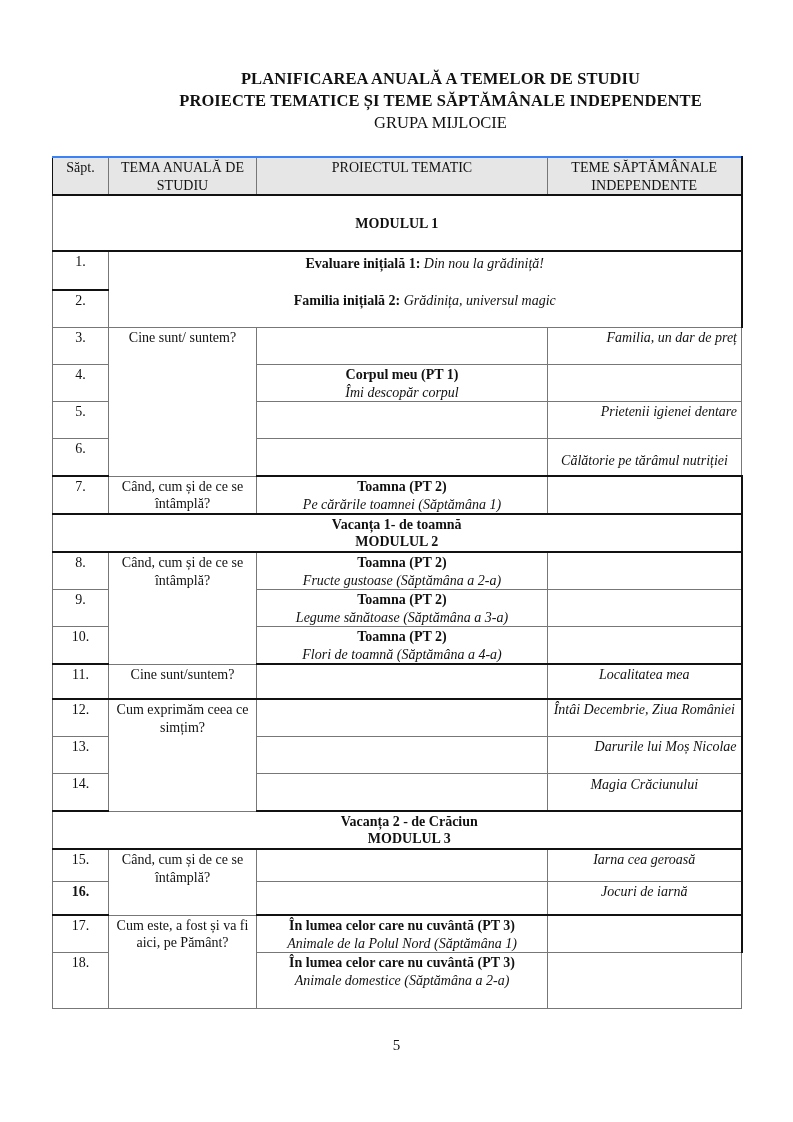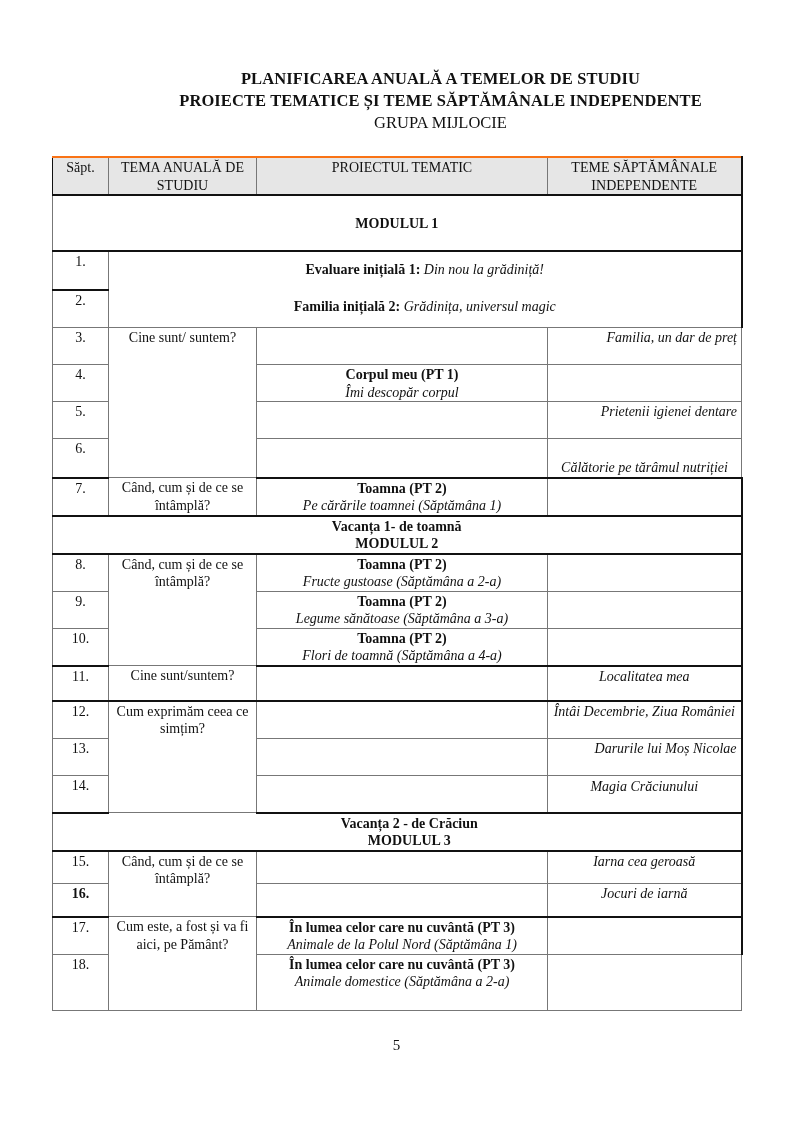--- a/index.html
+++ b/index.html
@@ -4,21 +4,21 @@
 <style>
   html, body { margin: 0; padding: 0; background: #ffffff; }
   body { width: 793px; height: 1122px; position: relative; overflow: hidden;
          font-family: "DejaVu Serif", "Liberation Serif", serif; color: #111; }
   .titles { position: absolute; top: 68px; left: 0; width: 793px; text-align: center; margin-left: 44px; }
   .t1, .t2 { font-family: "Liberation Serif", serif; font-weight: bold; font-size: 16.5px; line-height: 22px; letter-spacing: 0.1px; }
   .t3 { font-family: "Liberation Serif", serif; font-size: 16.5px; line-height: 22px; }
   table { position: absolute; top: 156px; left: 52px; width: 689px; border-collapse: collapse; table-layout: fixed;
           font-family: "Liberation Serif", serif; font-size: 14px; }
   td { border: 1px solid #777; vertical-align: top; text-align: center; padding: 1px 3px 0 3px; line-height: 17.5px; overflow: hidden; }
-  tr.head td { background: #e6e6e6; height: 34px; border-top: 2px solid #f97316; border-bottom: 2px solid #111; }
+  tr.head td { background: #e6e6e6; height: 34px; border-top: 2px solid #3b82f6; border-bottom: 2px solid #111; }
   .strong-bot td { border-bottom: 2px solid #111; }
   td.rightbold { border-right: 2px solid #111; }
   td.leftbold { border-left: 1px solid #111; }
   .b { font-weight: bold; }
   .i { font-style: italic; }
   .mod { vertical-align: middle; font-weight: bold; border-radius: 24px; }
   .num { text-align: center; }
   td.r { text-align: right; padding-right: 4px; }
   .page-number { position: absolute; top: 1037px; left: 0; width: 793px; text-align: center;
                  font-family: "Liberation Serif", serif; font-size: 15px; }
@@ -46,21 +46,21 @@
     <td>PROIECTUL TEMATIC</td>
     <td class="rightbold">TEME SĂPTĂMÂNALE INDEPENDENTE</td>
   </tr>
 
   <tr class="strong-bot">
     <td colspan="4" class="mod rightbold" style="height:53px;">MODULUL 1</td>
   </tr>
 
   <tr>
     <td class="num" style="height:36px; border-bottom:2px solid #111;">1.</td>
-    <td colspan="3" rowspan="2" class="rightbold" style="padding-top:8px; line-height:19px;">
+    <td colspan="3" rowspan="2" class="rightbold" style="padding-top:2px; line-height:19px;">
       <div><span class="b">Evaluare inițială 1:</span> <span class="i">Din nou la grădiniță!</span></div>
       <div style="height:18px"></div>
       <div><span class="b">Familia inițială 2:</span> <span class="i">Grădinița, universul magic</span></div>
     </td>
   </tr>
   <tr>
     <td class="num" style="height:35px;">2.</td>
   </tr>
 
   <tr>
@@ -87,21 +87,21 @@
           <div class="i"></div>
         </td>
     <td class="i r">Prietenii igienei dentare</td>
   </tr>
   <tr class="strong-bot">
     <td style="height:35px;">6.</td>
     <td>
           <div class="b"></div>
           <div class="i"></div>
         </td>
-    <td class="i" style="padding-top:20px;">Călătorie pe tărâmul nutriției</td>
+    <td class="i" style="padding-top:13px;">Călătorie pe tărâmul nutriției</td>
   </tr>
 
   <tr class="strong-bot">
     <td style="height:35px;">7.</td>
     <td>Când, cum și de ce se întâmplă?</td>
     <td>
           <div class="b">Toamna (PT 2)</div>
           <div class="i">Pe cărările toamnei  (Săptămâna 1)</div>
         </td>
     <td class="i rightbold"></td>

